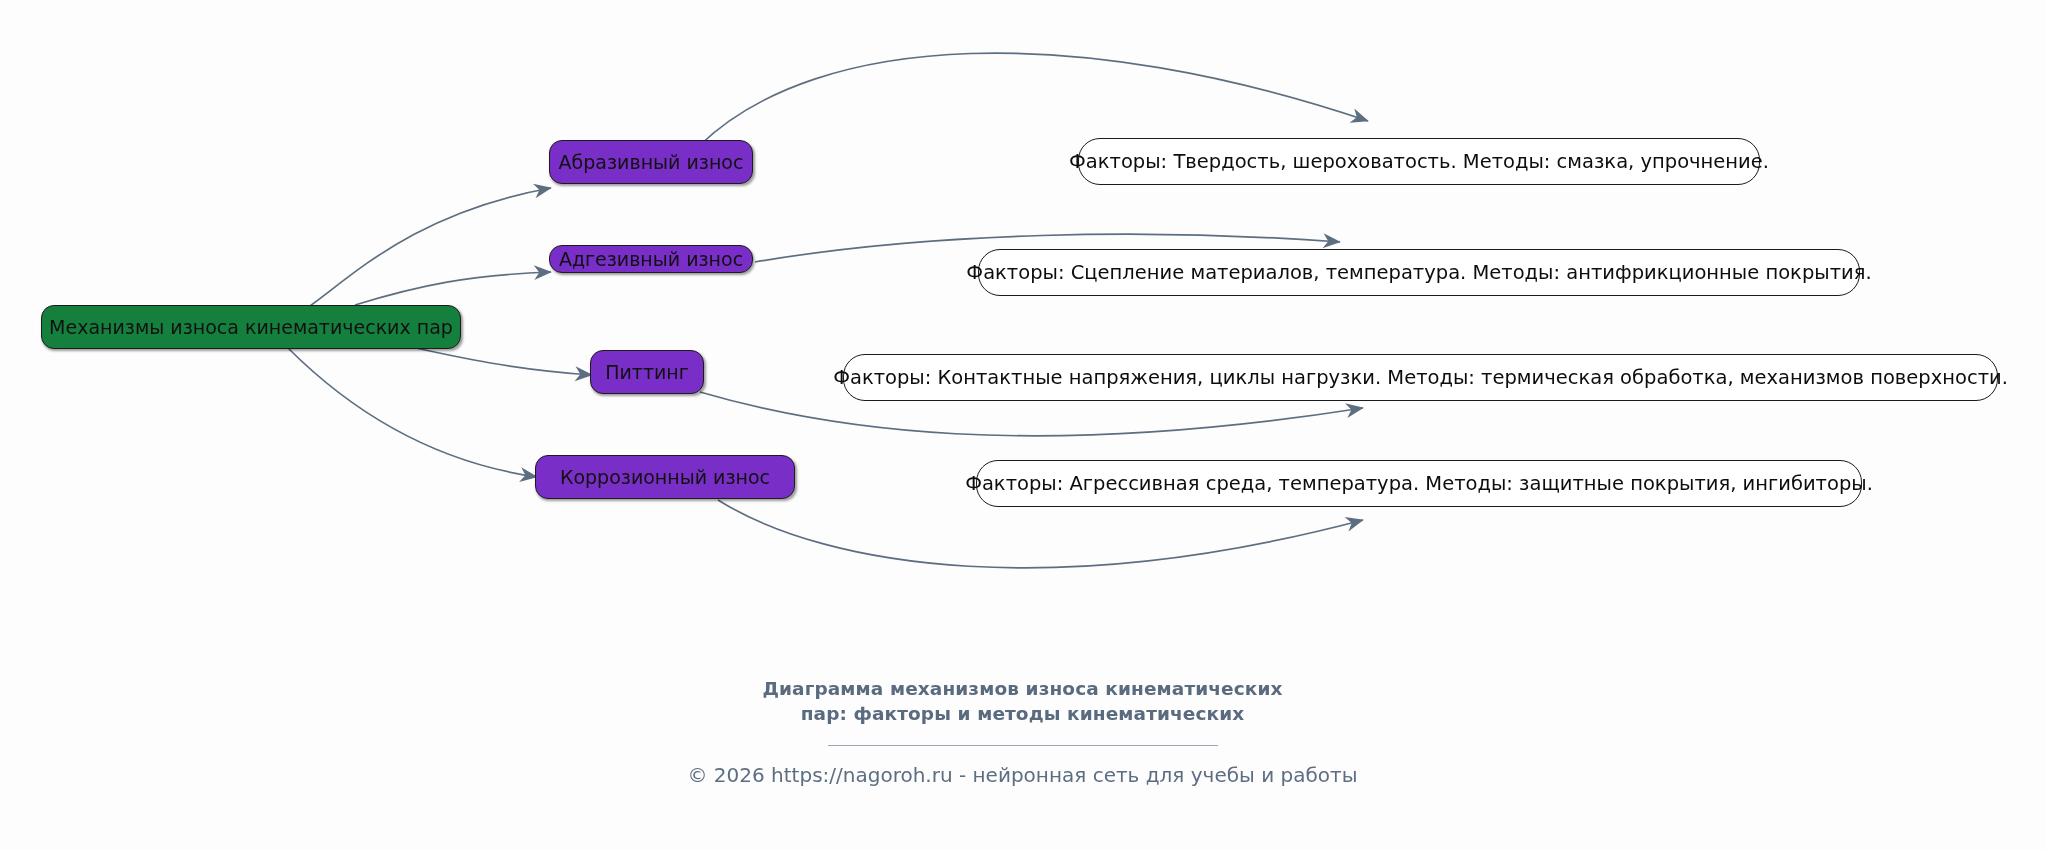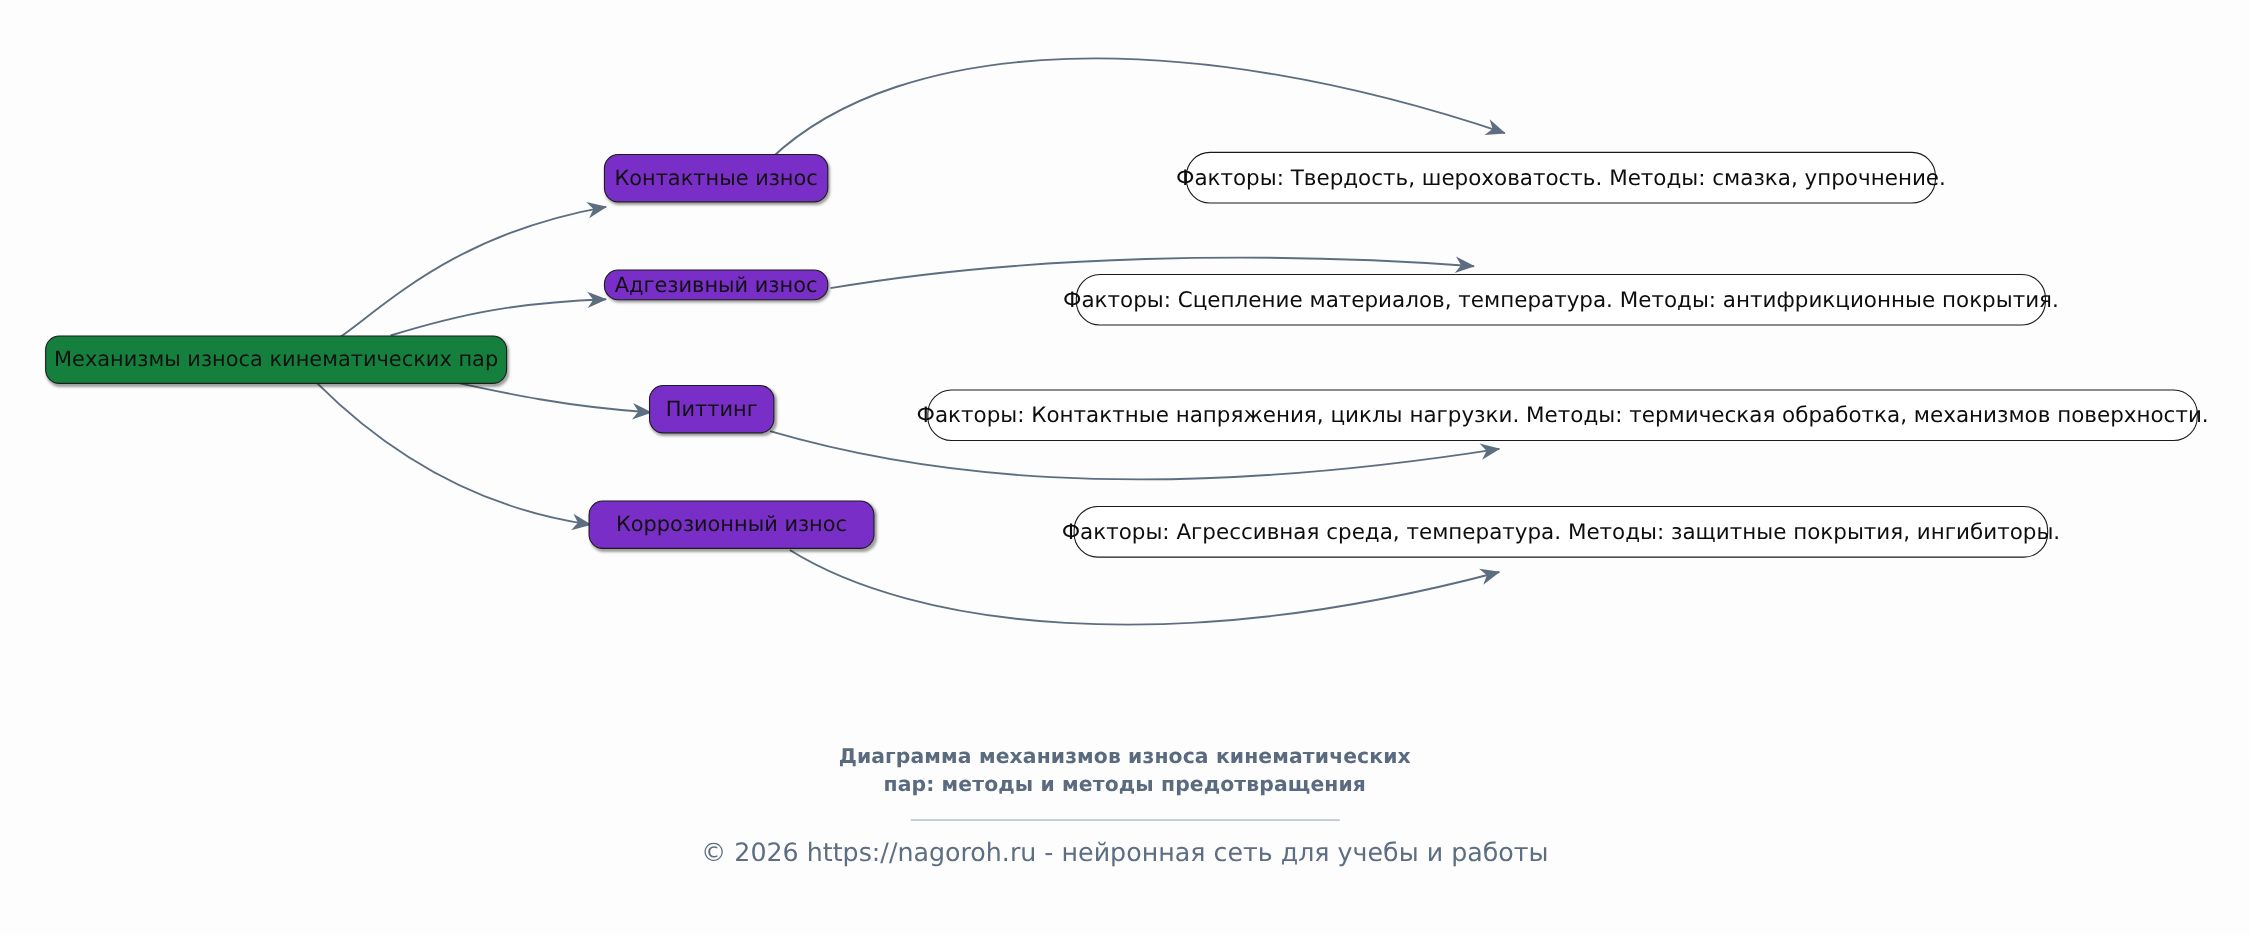--- a/index.html
+++ b/index.html
@@ -76,21 +76,21 @@
   .footer-rule {
     position: absolute;
     top: 745px;
     left: 828px;
     width: 390px;
     height: 1px;
     background: #9aa7b5;
   }
   .footer-credit {
     top: 763px;
-    font-size: 23px;
+    font-size: 20px;
     font-weight: normal;
     color: #5d6e82;
   }
 </style>
 </head>
 <body>
 
 <div id="canvas">
 
   <svg id="edges" viewBox="0 0 2045 850" xmlns="http://www.w3.org/2000/svg">
@@ -117,21 +117,21 @@
 
       <path d="M 718,500 C 830,570 1060,600 1363,520"></path>
     </g>
   </svg>
 
   <div class="node node-root" style="left:41px; top:305px; width:420px; height:44px;">
     <span>Механизмы износа кинематических пар</span>
   </div>
 
   <div class="node node-mech" style="left:549px; top:140px; width:204px; height:44px;">
-    <span>Контактные износ</span>
+    <span>Абразивный износ</span>
   </div>
 
   <div class="node node-mech" style="left:549px; top:245px; width:204px; height:28px;">
     <span>Адгезивный износ</span>
   </div>
 
   <div class="node node-mech" style="left:590px; top:350px; width:114px; height:44px;">
     <span>Питтинг</span>
   </div>
 
@@ -150,20 +150,20 @@
   <div class="node node-note" style="left:843px; top:354px; width:1155px; height:47px;">
     <span>Факторы: Контактные напряжения, циклы нагрузки. Методы: термическая обработка, механизмов поверхности.</span>
   </div>
 
   <div class="node node-note" style="left:976px; top:460px; width:886px; height:47px;">
     <span>Факторы: Агрессивная среда, температура. Методы: защитные покрытия, ингибиторы.</span>
   </div>
 
   <div class="footer footer-title">
     <div>Диаграмма механизмов износа кинематических</div>
-    <div>пар: методы и методы предотвращения</div>
+    <div>пар: факторы и методы кинематических</div>
   </div>
 
   <div class="footer-rule"></div>
 
   <div class="footer footer-credit">© 2026 https://nagoroh.ru - нейронная сеть для учебы и работы</div>
 
 </div>
 
 </body></html>

